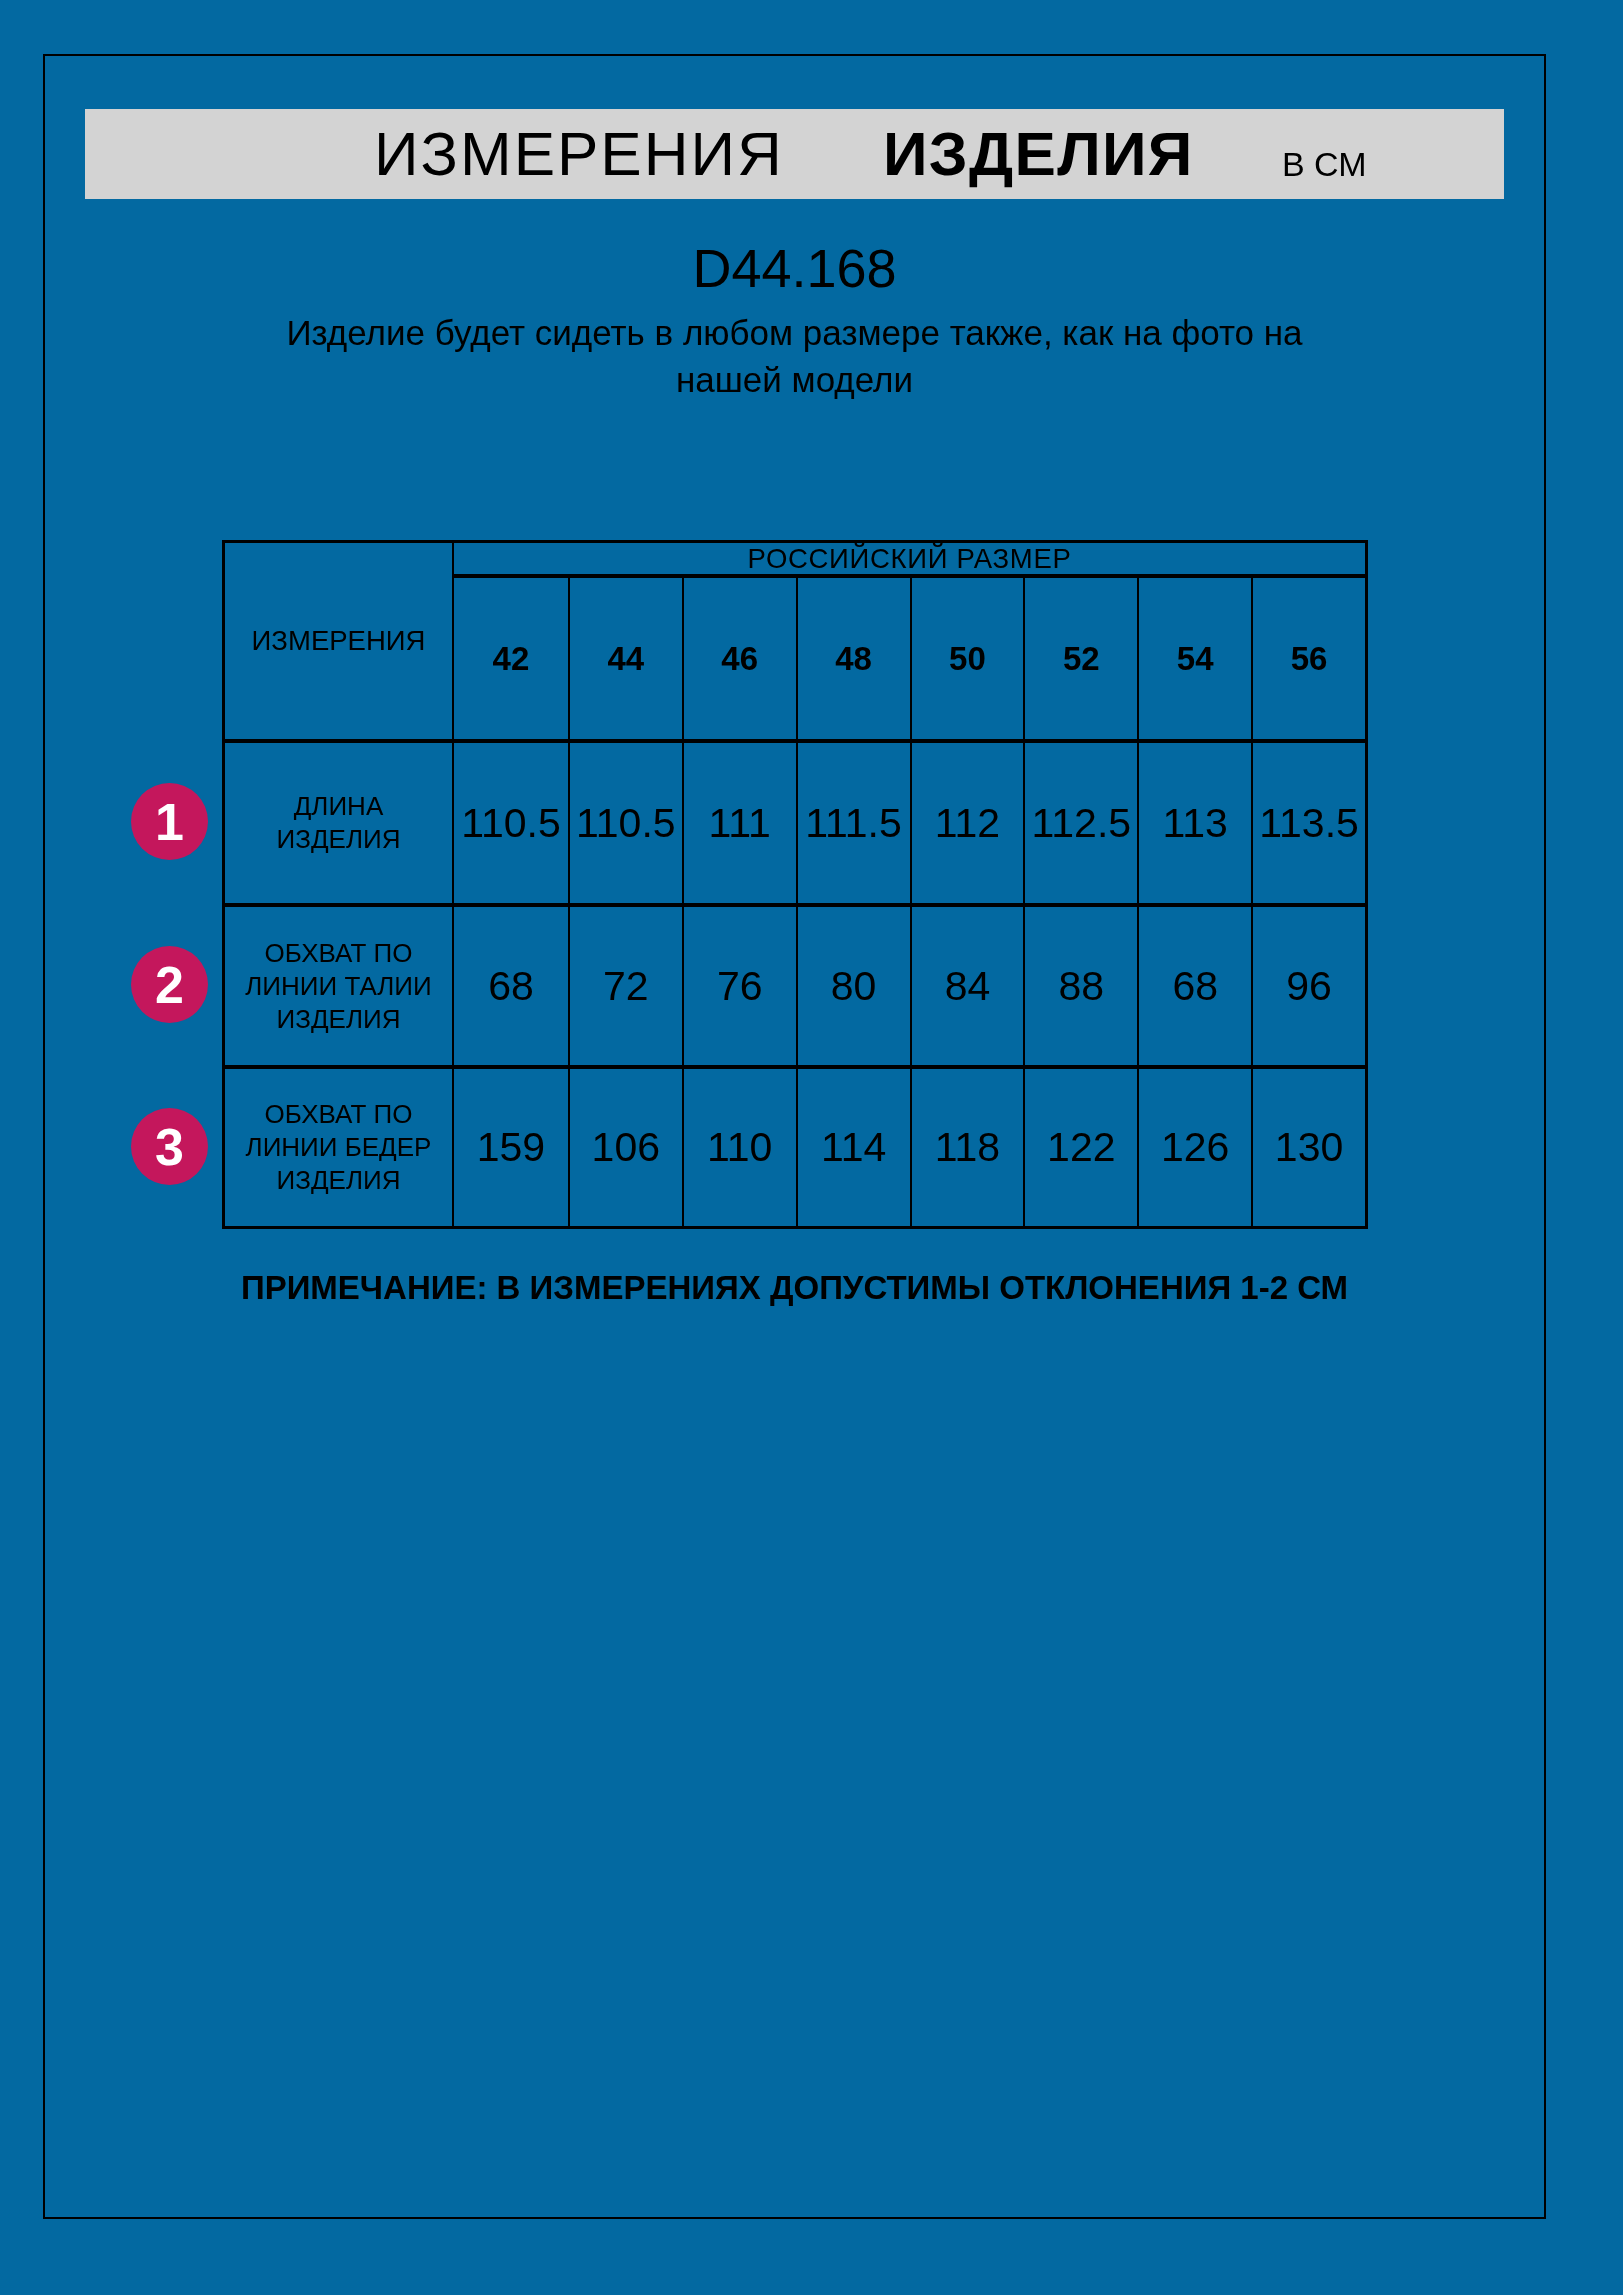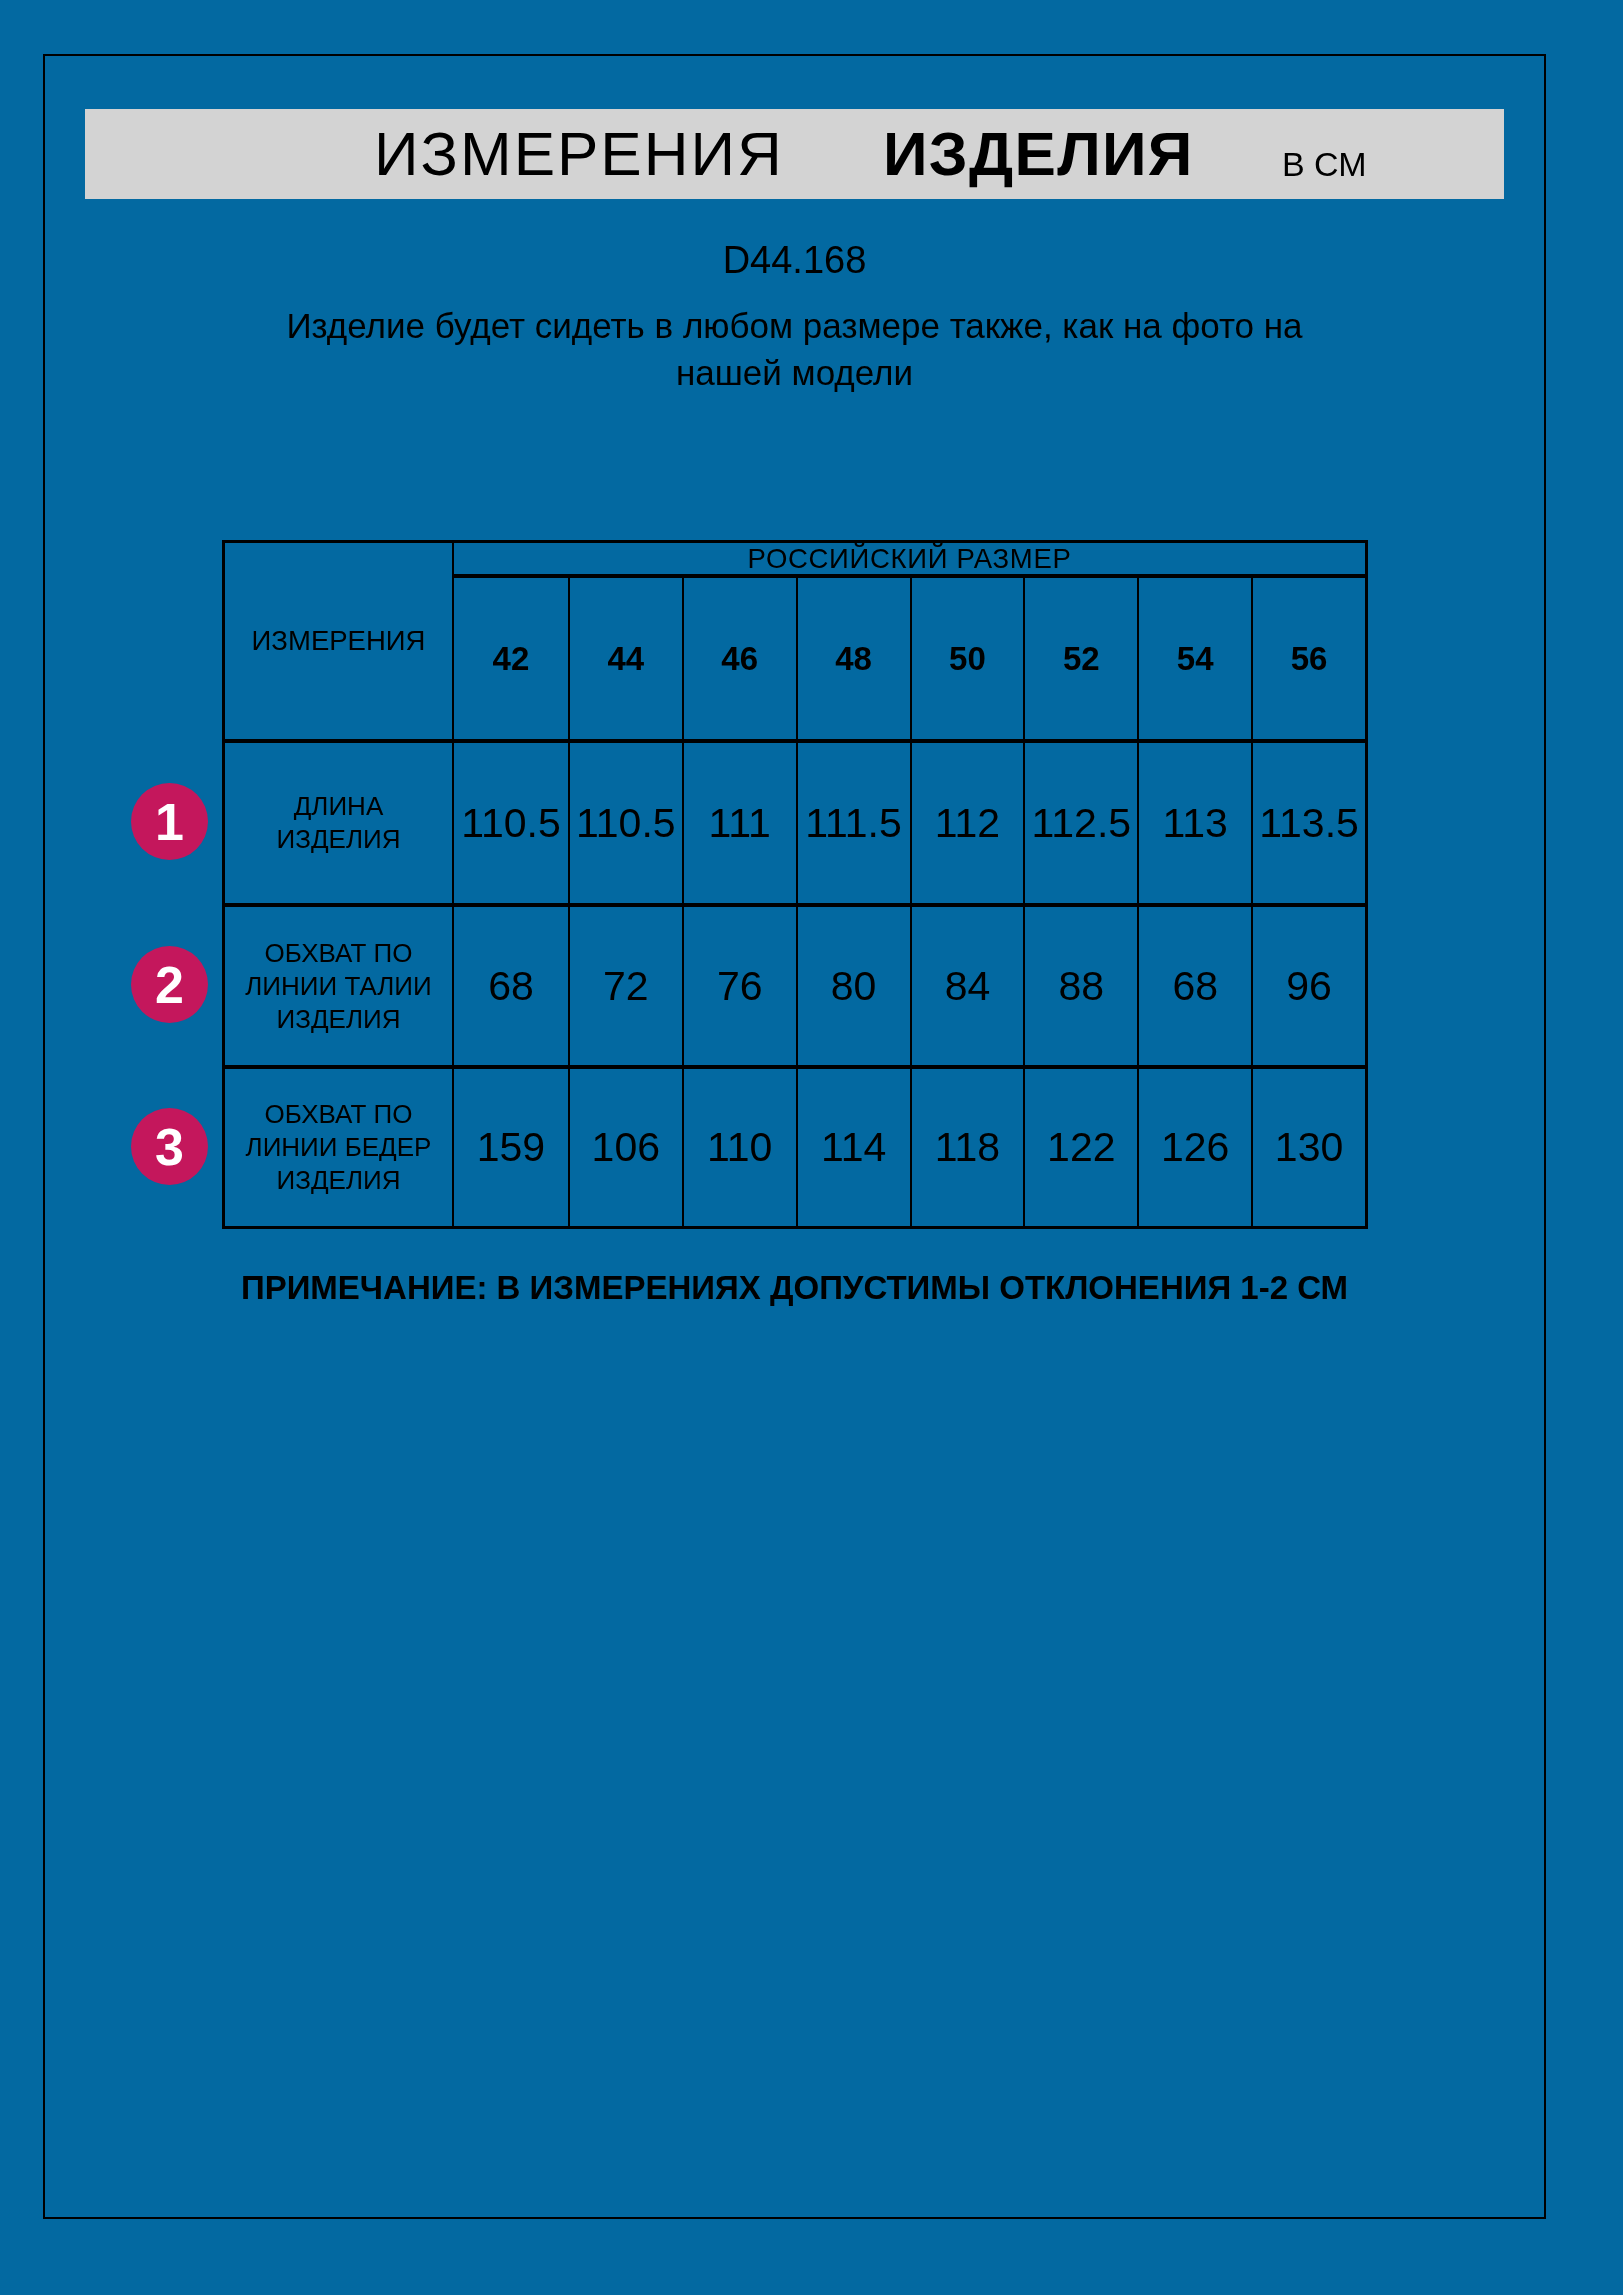--- a/index.html
+++ b/index.html
@@ -13,23 +13,23 @@
   
   .titlebar{position:absolute;left:85px;top:109px;width:1419px;height:90px;}
   .titlebar .t1{position:absolute;left:289px;top:14.4px;font-size:62px;line-height:1;
                 font-weight:400;letter-spacing:2px;white-space:nowrap;}
   .titlebar .t2{position:absolute;left:798px;top:14.4px;font-size:62px;line-height:1;
                 font-weight:700;letter-spacing:1.3px;white-space:nowrap;}
   .titlebar .t3{position:absolute;left:1197px;top:38px;font-size:34px;line-height:1;
                 font-weight:400;white-space:nowrap;}
 
   .code{position:absolute;left:43px;top:241px;width:1503px;text-align:center;
-        font-size:38px;line-height:1;font-weight:400;}
+        font-size:54px;line-height:1;font-weight:400;}
 
-  .desc{position:absolute;left:43px;top:302px;width:1503px;text-align:center;
+  .desc{position:absolute;left:43px;top:309px;width:1503px;text-align:center;
         font-size:35px;line-height:47px;font-weight:400;}
 
   
   .tbl{position:absolute;left:222px;top:540px;width:1146px;height:689px;
        border:3.3px solid #000;box-sizing:border-box;
        display:grid;grid-template-columns:229px repeat(8,1fr);
        grid-template-rows:35px 165px 164px 162px 1fr;}
   .cell{display:flex;align-items:center;justify-content:center;text-align:center;
         box-sizing:border-box;min-width:0;}
   .bb{border-bottom:4.6px solid #000;}

